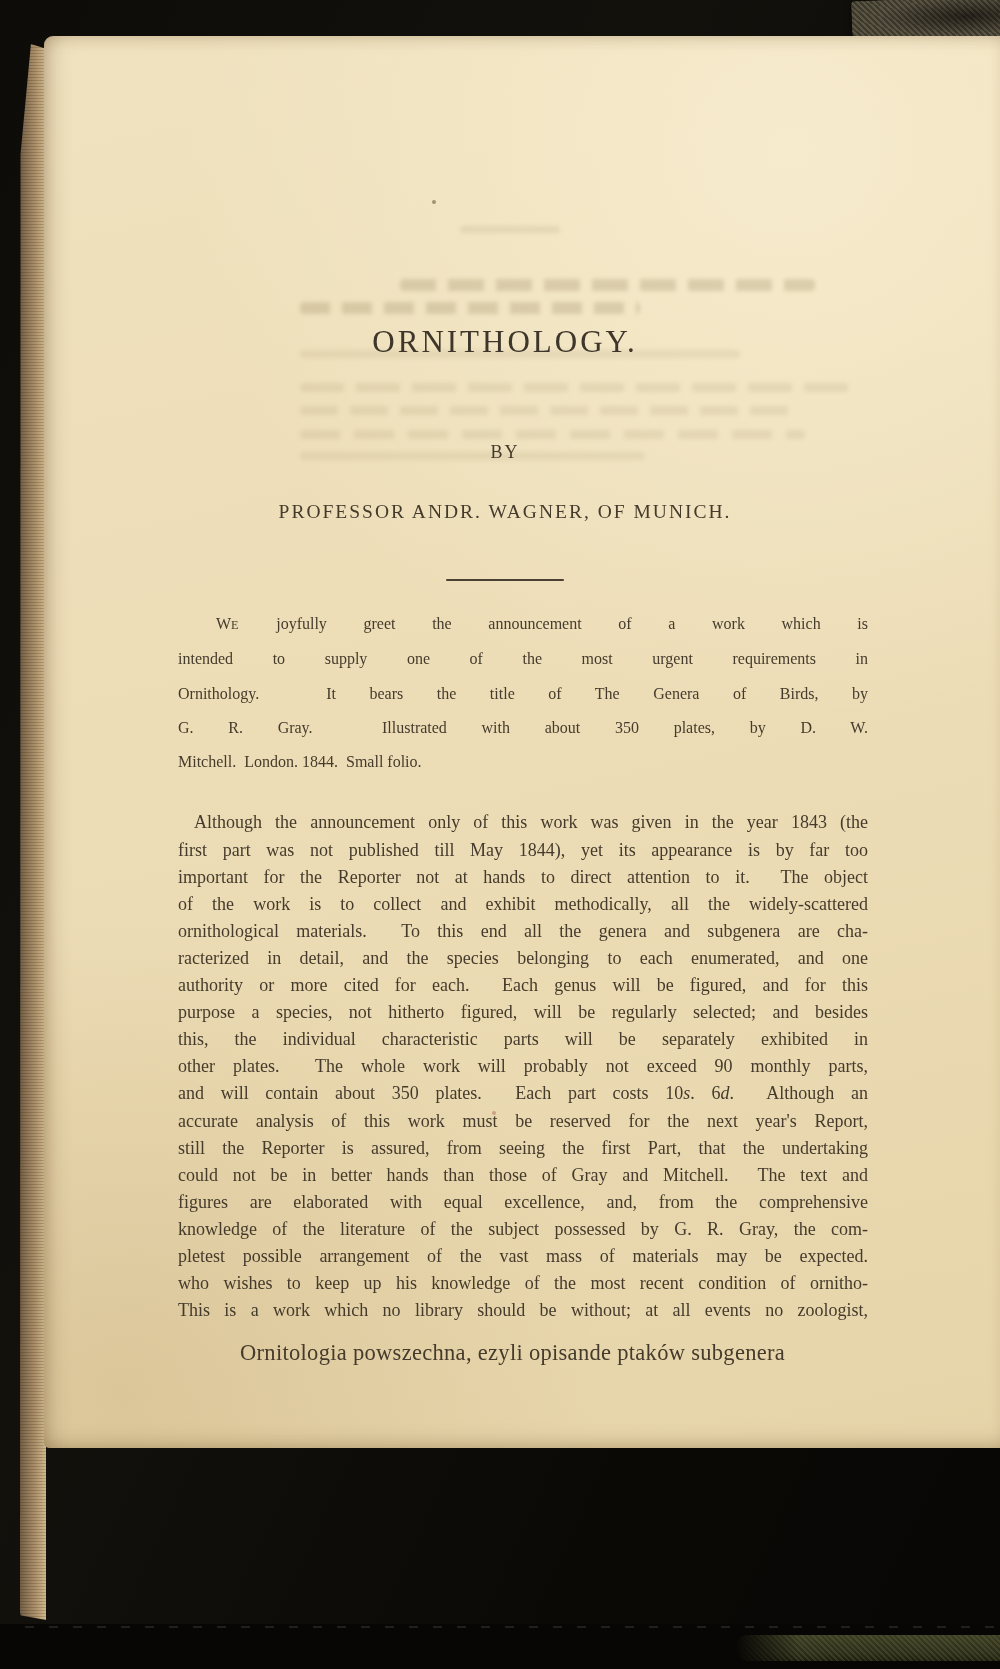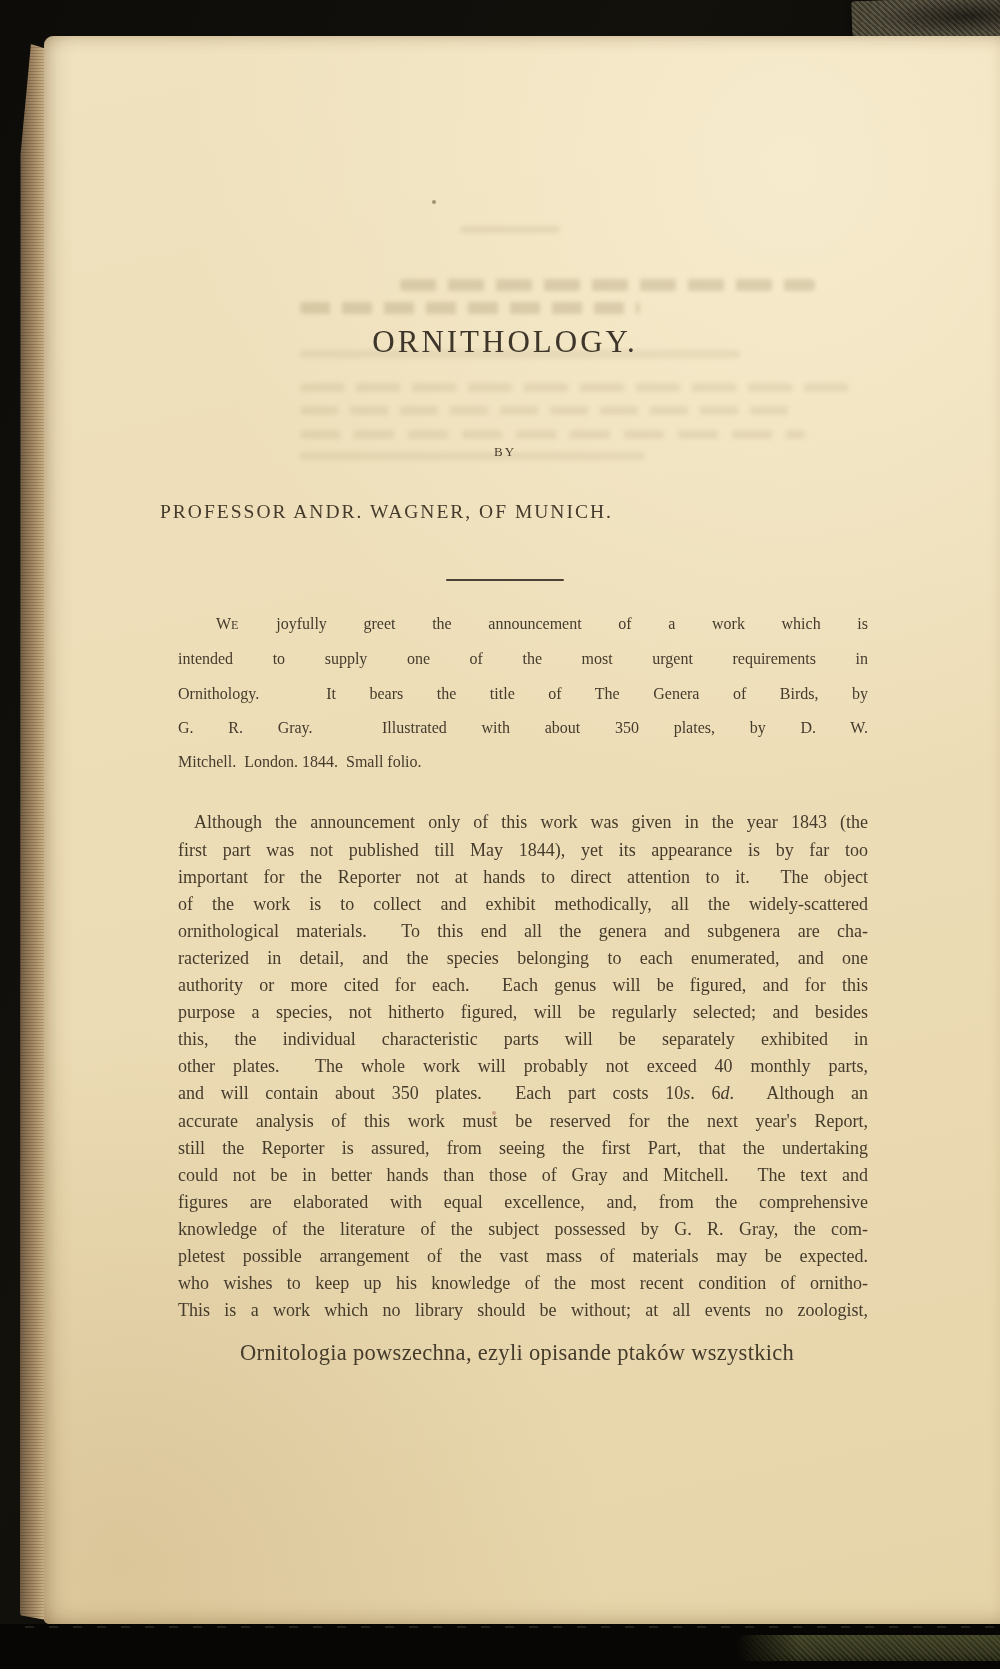--- a/index.html
+++ b/index.html
@@ -23,21 +23,21 @@
   .page-edges {
     position:absolute; left:20px; top:44px; width:26px; height:1576px;
     background:
       repeating-linear-gradient(to bottom, rgba(70,45,20,.20) 0 1px, rgba(255,240,210,.05) 1px 3px),
       linear-gradient(to right, #6b5740 0%, #8d7454 32%, #a98f68 62%, #cdb68c 100%);
     clip-path: polygon(42% 0, 100% 0.3%, 100% 100%, 0 99.7%, 2% 7%);
     border-radius: 4px 0 0 8px;
   }
   
   .paper {
-    position:absolute; left:44px; top:36px; right:0; height:1588px;
+    position:absolute; left:44px; top:36px; right:0; height:1412px;
     background:
       radial-gradient(140% 90% at 78% 8%, #f6ebcd 0%, rgba(246,235,205,0) 45%),
       radial-gradient(120% 80% at 8% 96%, rgba(186,155,105,.28) 0%, rgba(186,155,105,0) 42%),
       linear-gradient(168deg, #f0e2bf 0%, #ecdcb5 55%, #e6d4a9 100%);
     border-radius: 9px 0 0 5px;
     box-shadow:
       inset 14px 0 26px -14px rgba(95,65,30,.45),
       inset 0 10px 18px -12px rgba(120,90,45,.35),
       inset 0 -14px 24px -16px rgba(110,80,40,.42);
   }
@@ -58,22 +58,22 @@
   .ghosts span:nth-child(8){ left:256px; top:416px; width:345px; height:8px; opacity:.12; }
   .speck { position:absolute; border-radius:50%; }
   .speck.s1 { left:388px; top:164px; width:4px; height:4px; background:#6a5c42; opacity:.6; }
   .speck.s2 { left:448px; top:1075px; width:4px; height:4px; background:#b06a55; opacity:.5; }
 
   
   .content { position:absolute; left:134px; top:0; width:690px; color:#453b2c; }
   .shift { position:relative; left:-18px; }
   h1.title { margin:0; padding-top:288px; font-weight:400; font-size:31px; line-height:36px;
     text-align:center; letter-spacing:3px; color:#3e362a; }
-  .byline { margin-top:84px; font-size:13px; line-height:16px; letter-spacing:2px; text-align:center; }
-  .author { margin-top:40px; font-size:19.5px; line-height:23px; letter-spacing:2px; white-space:nowrap; }
+  .byline { margin-top:84px; font-size:18px; line-height:16px; letter-spacing:2px; text-align:center; }
+  .author { margin-top:40px; font-size:19.5px; line-height:23px; letter-spacing:2px; text-align:center; white-space:nowrap; }
   .rule { margin:56px auto 0; width:118px; height:2px; background:#4a4033; border-radius:1px; }
 
   .para .line { white-space:pre-wrap; text-align:justify; text-align-last:justify; }
   .para .line.last { text-align-last:left; }
   .para1 { margin-top:26px; font-size:16px; line-height:34.3px; }
   .para1 .line:first-child { text-indent:38px; }
   .para2 { margin-top:30px; font-size:18px; line-height:27.1px; }
   .para2 .line:first-child { text-indent:16px; }
   .sc { font-size:.76em; letter-spacing:1px; }
   .it { font-style:italic; }
@@ -129,32 +129,32 @@
       <div class="para para2">
           <div class="line">Although the announcement only of this work was given in the year 1843 (the</div>
           <div class="line">first part was not published till May 1844), yet its appearance is by far too</div>
           <div class="line">important for the Reporter not at hands to direct attention to it.  The object</div>
           <div class="line">of the work is to collect and exhibit methodically, all the widely-scattered</div>
           <div class="line">ornithological materials.  To this end all the genera and subgenera are cha-</div>
           <div class="line">racterized in detail, and the species belonging to each enumerated, and one</div>
           <div class="line">authority or more cited for each.  Each genus will be figured, and for this</div>
           <div class="line">purpose a species, not hitherto figured, will be regularly selected; and besides</div>
           <div class="line">this, the individual characteristic parts will be separately exhibited in</div>
-          <div class="line">other plates.  The whole work will probably not exceed 40 monthly parts,</div>
+          <div class="line">other plates.  The whole work will probably not exceed 90 monthly parts,</div>
           <div class="line"><span>and will contain about 350 plates.  Each part costs 10</span><span class="it">s</span><span>. 6</span><span class="it">d</span><span>.  Although an</span></div>
           <div class="line">accurate analysis of this work must be reserved for the next year's Report,</div>
           <div class="line">still the Reporter is assured, from seeing the first Part, that the undertaking</div>
           <div class="line">could not be in better hands than those of Gray and Mitchell.  The text and</div>
           <div class="line">figures are elaborated with equal excellence, and, from the comprehensive</div>
           <div class="line">knowledge of the literature of the subject possessed by G. R. Gray, the com-</div>
           <div class="line">pletest possible arrangement of the vast mass of materials may be expected.</div>
           <div class="line">who wishes to keep up his knowledge of the most recent condition of ornitho-</div>
           <div class="line">This is a work which no library should be without; at all events no zoologist,</div>
         </div>
-      <div class="closing">Ornitologia powszechna, ezyli opisande ptaków wszystkich</div>
+      <div class="closing">Ornitologia powszechna, ezyli opisande ptaków subgenera</div>
     </div>
   </div>
 
   <div class="bottom-band">
     <div class="stitch"></div>
     <div class="olive"></div>
   </div>
 
 </div>
 

